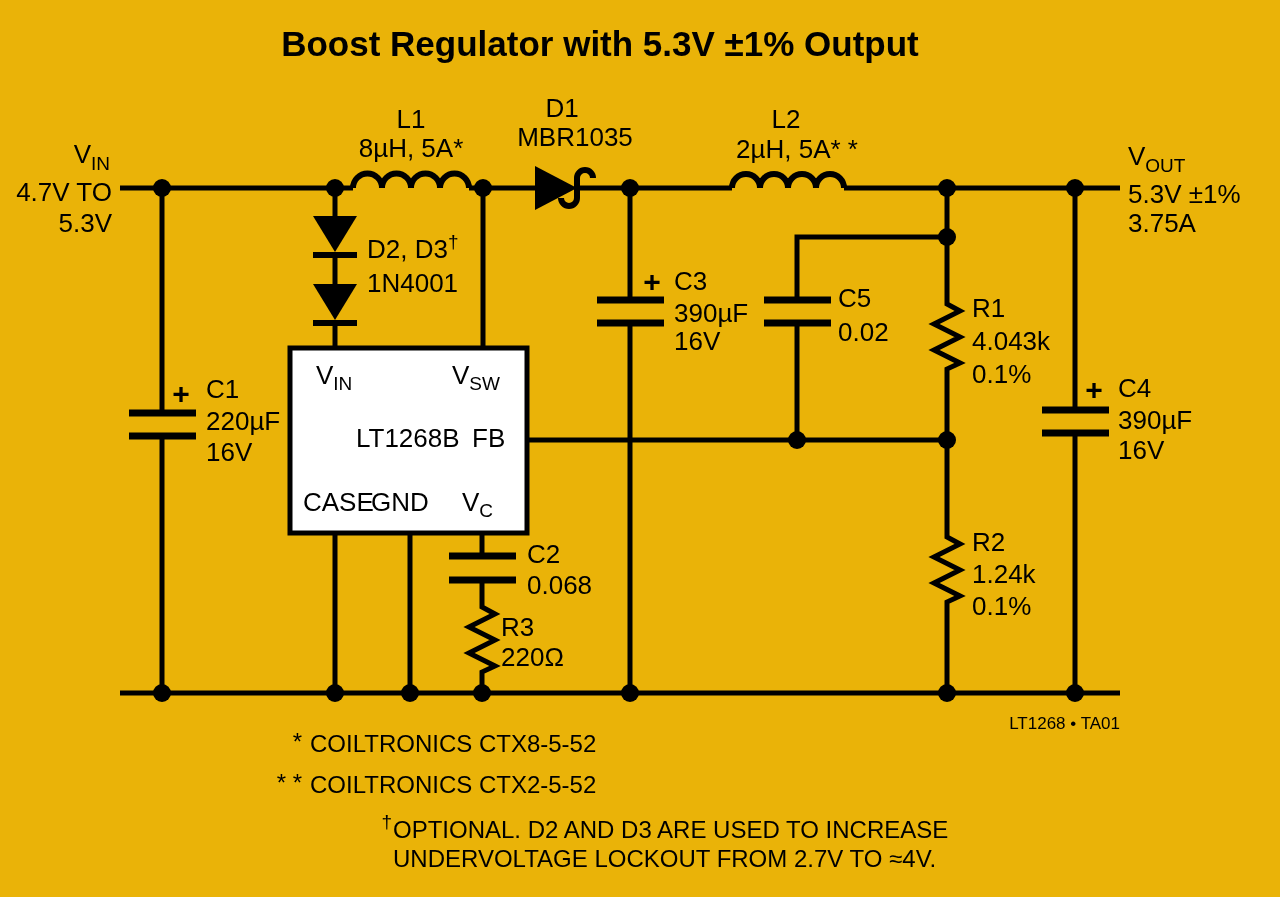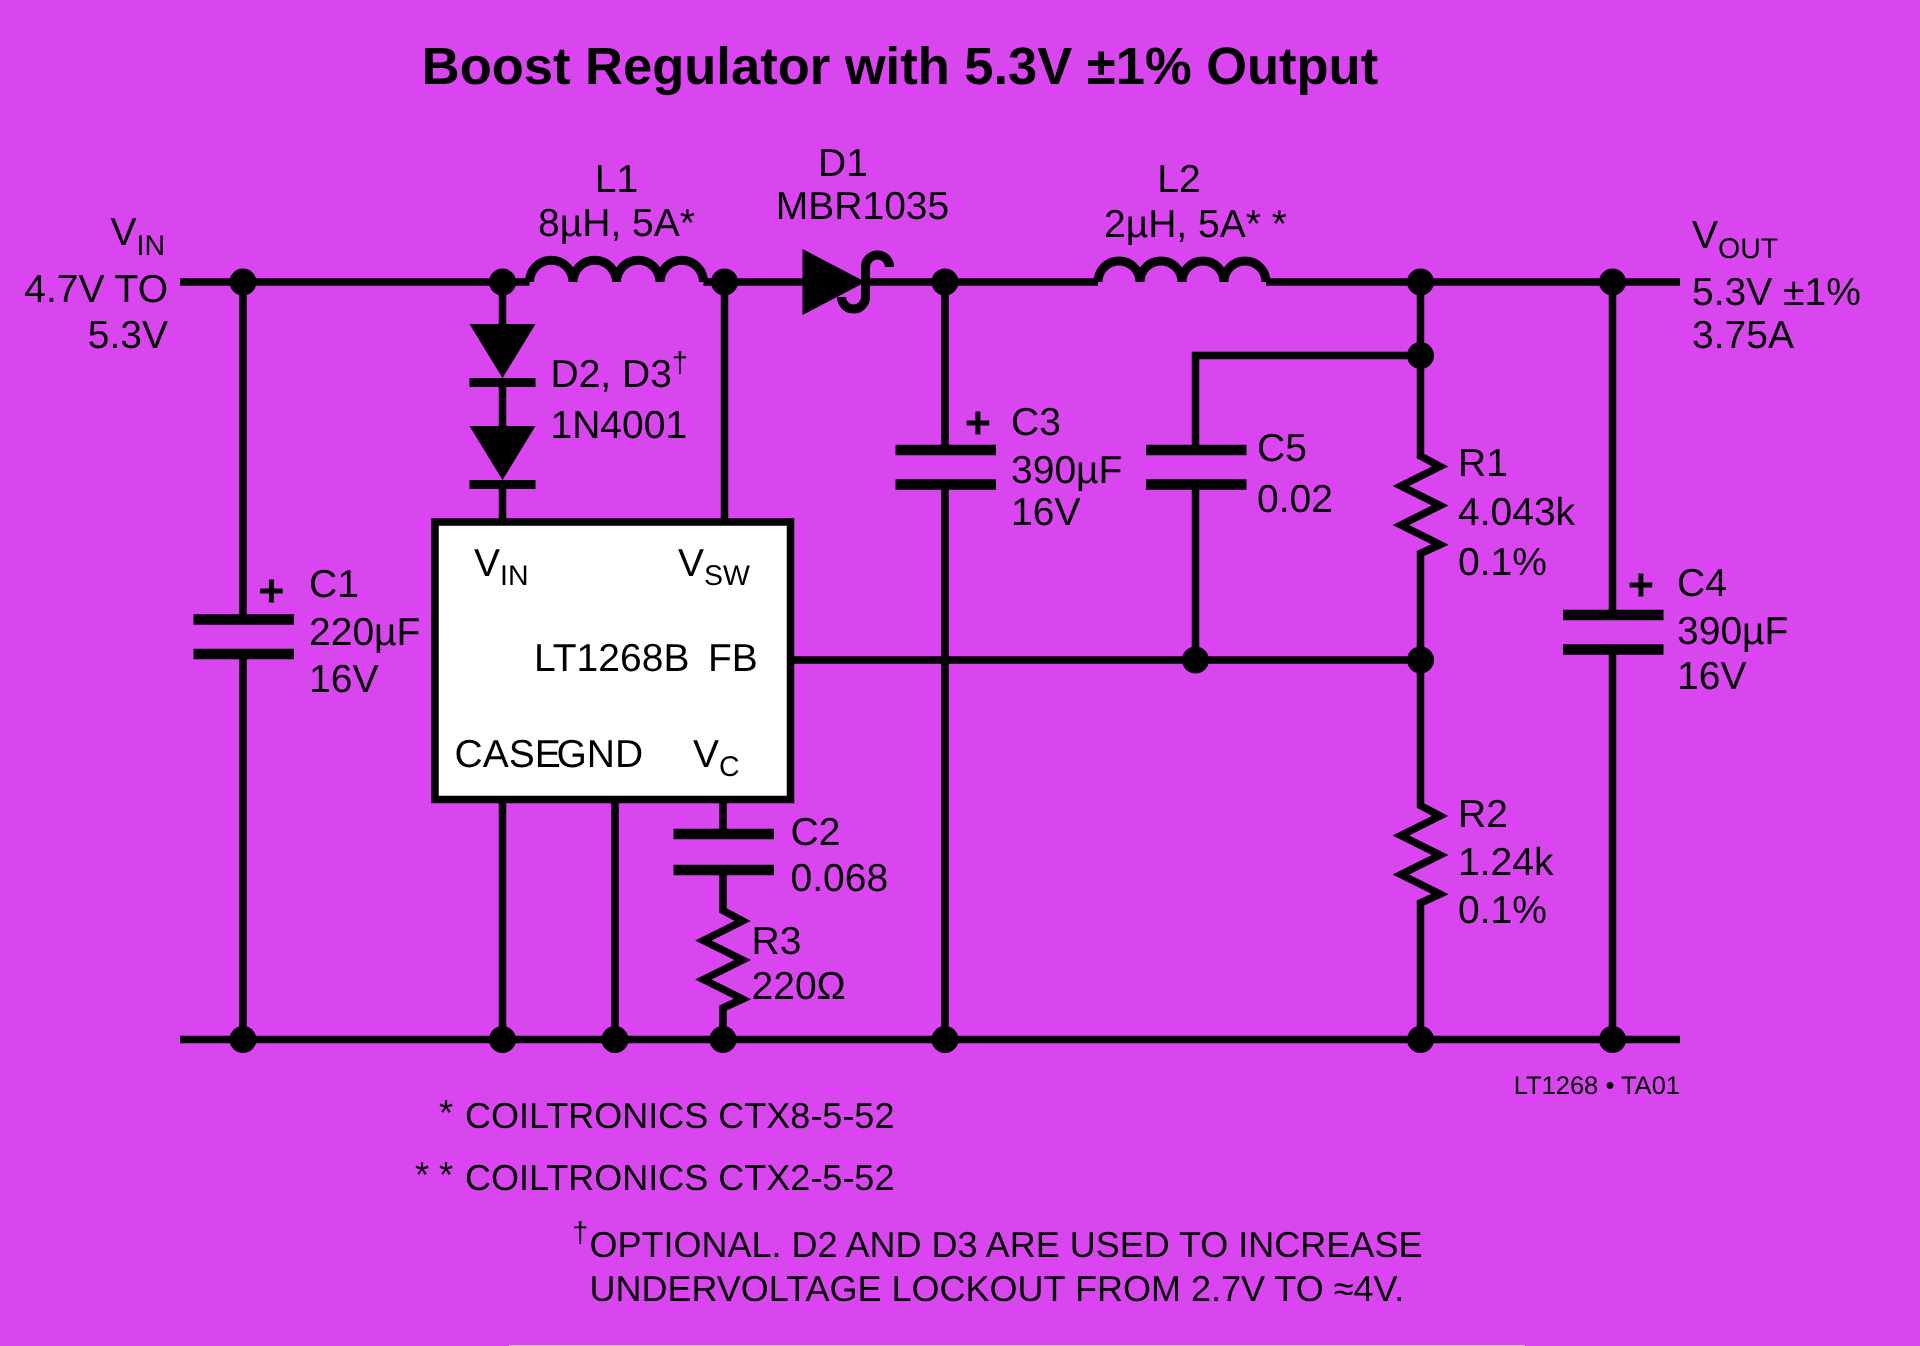--- a/index.html
+++ b/index.html
@@ -4,21 +4,21 @@
 <style>
   html, body {
     margin: 0;
     padding: 0;
     background: #ffffff;
   }
   #page {
     position: relative;
     width: 1280px;
     height: 897px;
-    background: #d946ef;
+    background: #eab308;
     font-family: "Liberation Sans", "DejaVu Sans", sans-serif;
   }
   svg { display: block; }
   text {
     font-family: "Liberation Sans", "DejaVu Sans", sans-serif;
     fill: #000000;
   }
   .lbl   { font-size: 26px; }
   .sub   { font-size: 19px; }
   .title { font-size: 35px; font-weight: bold; }

